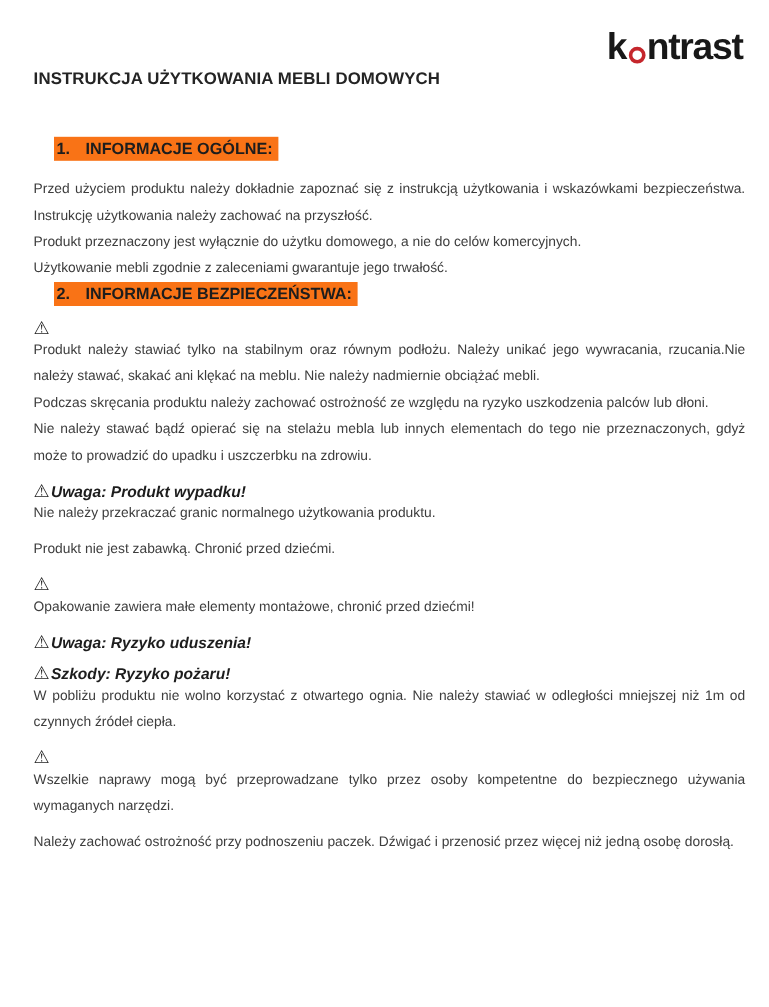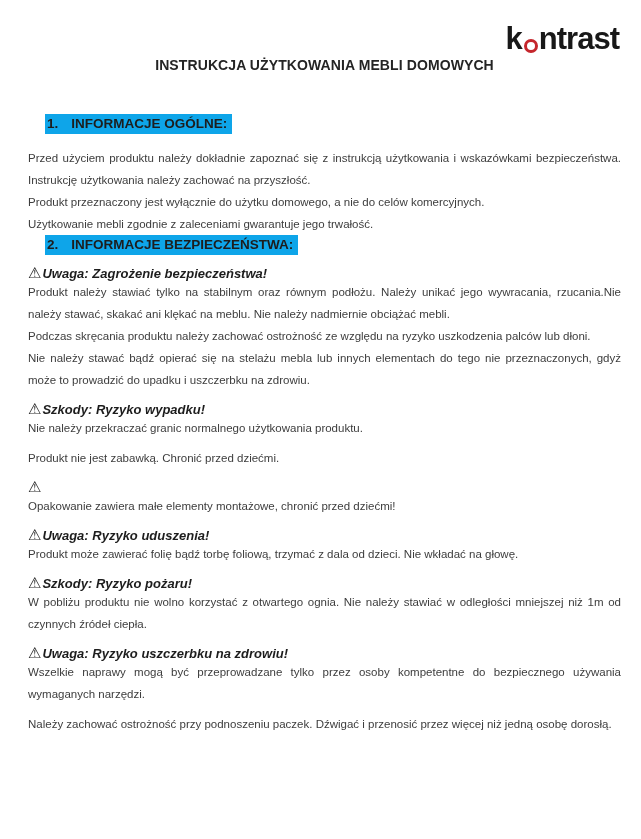--- a/index.html
+++ b/index.html
@@ -15,27 +15,27 @@
 
   
   .logo-row { display: flex; justify-content: flex-end; height: 40px; padding-right: 2px; }
   .logo { display: flex; align-items: flex-end; font-weight: bold; font-size: 31px;
           letter-spacing: -1px; color: #181818; line-height: 1; }
   .logo-ring { display: inline-block; width: 14px; height: 14px;
                border: 3px solid #c5262c; border-radius: 50%;
                margin: 0 1px 1px 2px; }
 
   
-  .doc-title { text-align: center; font-weight: bold; font-size: 14px;
+  .doc-title { font-weight: bold; font-size: 14px;
                color: #242424; margin-top: 3px; letter-spacing: 0.1px; }
 
   
   .sec-head { margin: 41px 0 0 17px; font-size: 13.5px; font-weight: bold; color: #1d1d1d; }
   .sec-head.second { margin-top: 0; }
-  .sec-head .hl { background: #0ea5e9; display: inline-block; padding: 2px 5px 3px 2px; }
+  .sec-head .hl { background: #f97316; display: inline-block; padding: 2px 5px 3px 2px; }
   .sec-head .num { display: inline-block; margin-right: 13px; }
 
   
   .sec-body { margin-top: 13px; }
   .para { font-size: 11.5px; line-height: 22px; margin: 0;
           text-align: justify; text-align-last: left; }
 
   
   .warn-head { margin: 11px 0 0; font-size: 13px; font-weight: bold; font-style: italic;
                color: #1d1d1d; display: flex; align-items: center; }
@@ -70,33 +70,32 @@
     <p class="para">Użytkowanie mebli zgodnie z zaleceniami gwarantuje jego trwałość.</p>
   </div>
 
   <div class="sec-head second">
     <span class="hl"><span class="num">2.</span><span>INFORMACJE BEZPIECZEŃSTWA:</span></span>
   </div>
 
   <div>
     <div class="warn-head">
       <span class="warn-icon">⚠</span>
-      <span>Uwaga: Zagrożenie bezpieczeństwa!</span>
     </div>
     <div class="warn-body tight">
       <p class="para">Produkt należy stawiać tylko na stabilnym oraz równym podłożu. Należy unikać jego wywracania, rzucania.Nie należy stawać, skakać ani klękać na meblu. Nie należy nadmiernie obciążać mebli.</p>
       <p class="para">Podczas skręcania produktu należy zachować ostrożność ze względu na ryzyko uszkodzenia palców lub dłoni.</p>
       <p class="para">Nie należy stawać bądź opierać się na stelażu mebla lub innych elementach do tego nie przeznaczonych, gdyż może to prowadzić do upadku i uszczerbku na zdrowiu.</p>
     </div>
   </div>
 
   <div>
     <div class="warn-head">
       <span class="warn-icon">⚠</span>
-      <span>Szkody: Ryzyko wypadku!</span>
+      <span>Uwaga: Produkt wypadku!</span>
     </div>
     <div class="warn-body">
       <p class="para">Nie należy przekraczać granic normalnego użytkowania produktu.</p>
       <p class="para">Produkt nie jest zabawką. Chronić przed dziećmi.</p>
     </div>
   </div>
 
   <div>
     <div class="warn-head">
       <span class="warn-icon">⚠</span>
@@ -104,39 +103,35 @@
     <div class="warn-body">
       <p class="para">Opakowanie zawiera małe elementy montażowe, chronić przed dziećmi!</p>
     </div>
   </div>
 
   <div>
     <div class="warn-head">
       <span class="warn-icon">⚠</span>
       <span>Uwaga: Ryzyko uduszenia!</span>
     </div>
-    <div class="warn-body">
-      <p class="para">Produkt może zawierać folię bądź torbę foliową, trzymać z dala od dzieci. Nie wkładać na głowę.</p>
-    </div>
   </div>
 
   <div>
     <div class="warn-head">
       <span class="warn-icon">⚠</span>
       <span>Szkody: Ryzyko pożaru!</span>
     </div>
     <div class="warn-body">
       <p class="para">W pobliżu produktu  nie wolno korzystać z otwartego ognia. Nie należy stawiać w odległości mniejszej niż 1m od czynnych źródeł ciepła.</p>
     </div>
   </div>
 
   <div>
     <div class="warn-head">
       <span class="warn-icon">⚠</span>
-      <span>Uwaga: Ryzyko uszczerbku na zdrowiu!</span>
     </div>
     <div class="warn-body">
       <p class="para">Wszelkie naprawy mogą być przeprowadzane tylko przez osoby kompetentne do bezpiecznego używania wymaganych narzędzi.</p>
       <p class="para">Należy zachować ostrożność przy podnoszeniu paczek. Dźwigać i przenosić przez więcej niż jedną osobę dorosłą.</p>
     </div>
   </div>
 
 </div>
 
 </body></html>

